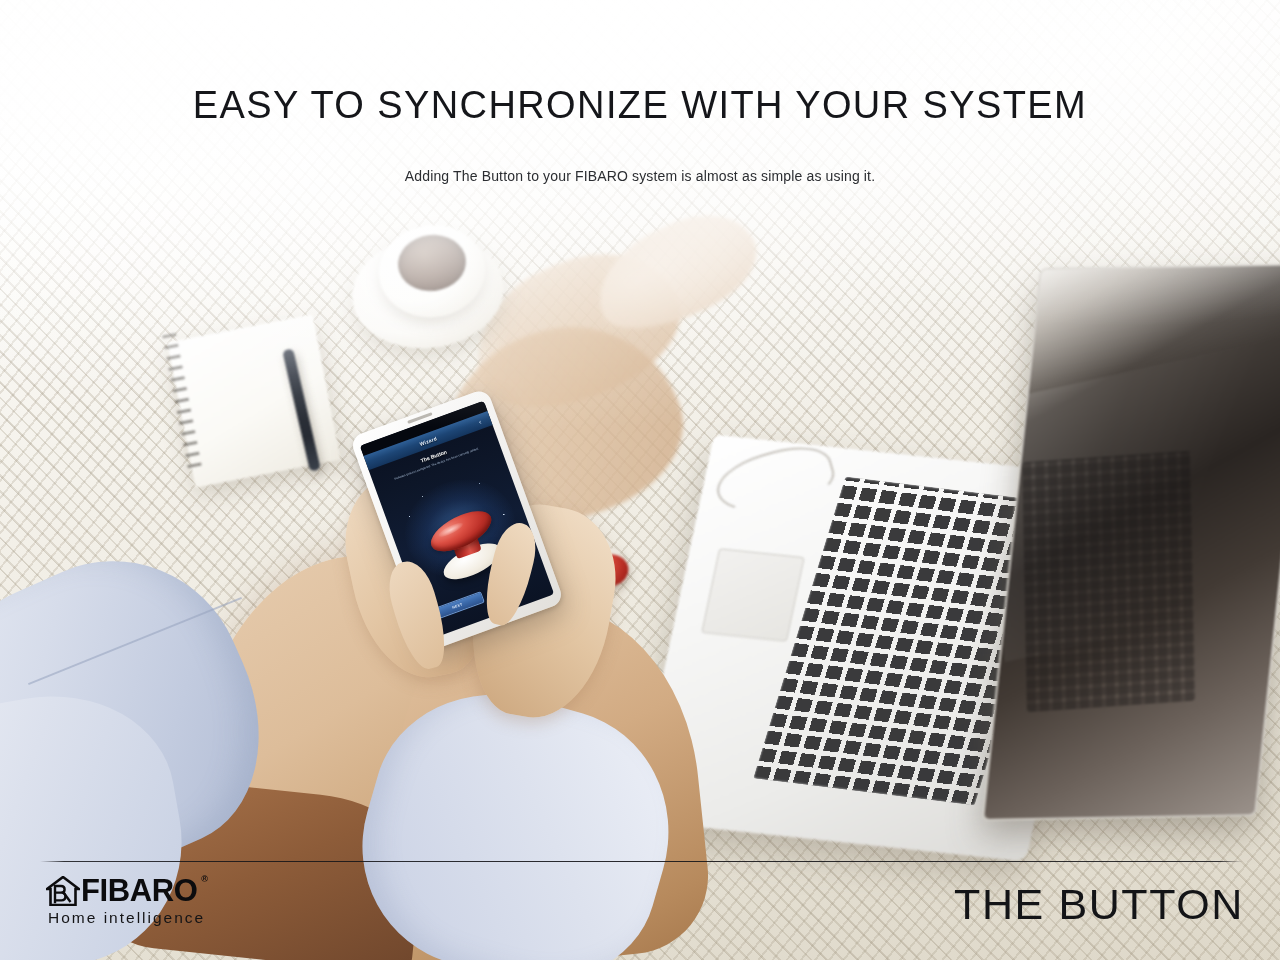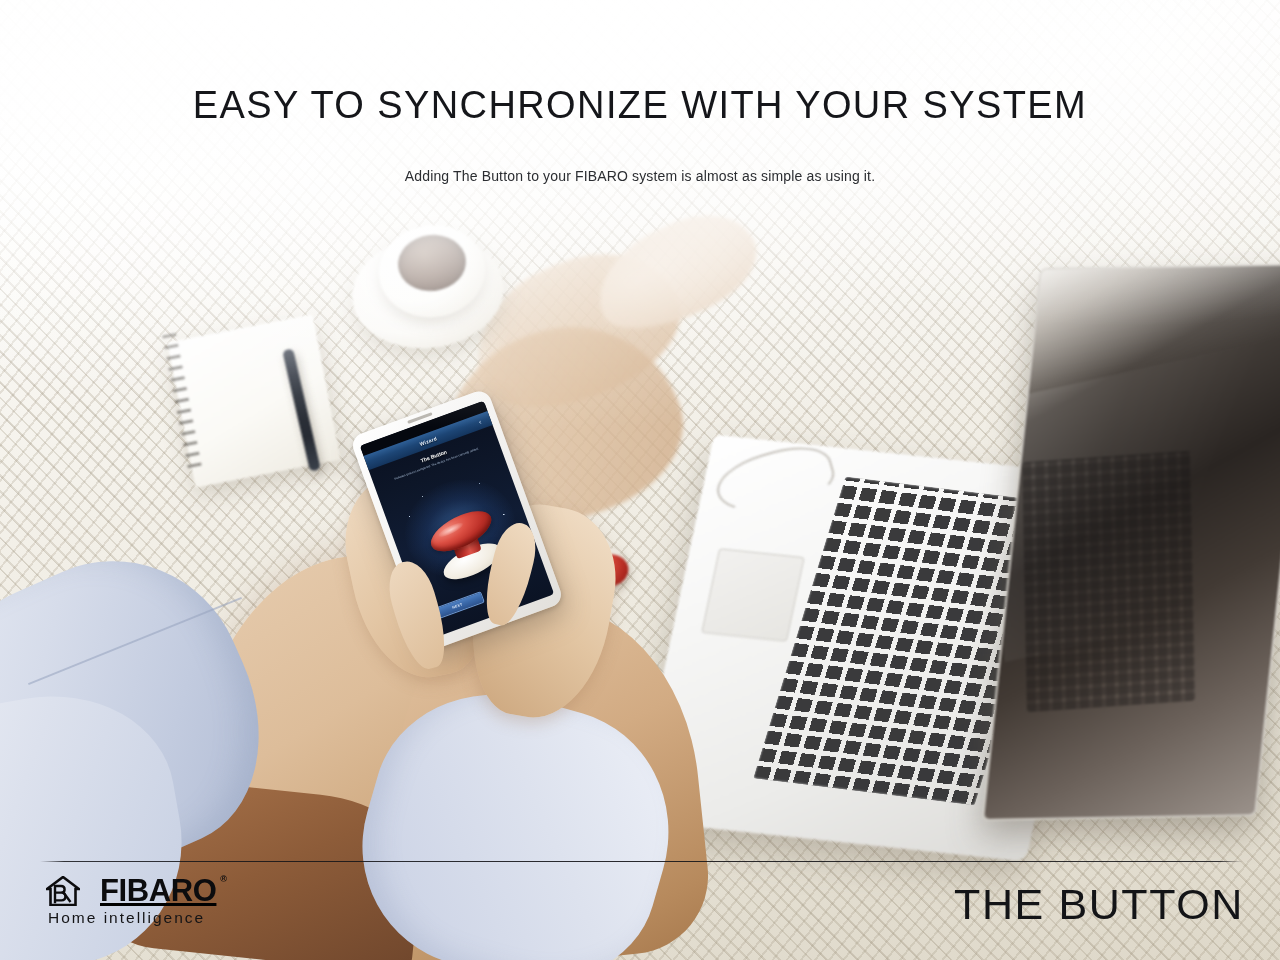--- a/index.html
+++ b/index.html
@@ -462,21 +462,21 @@
     position:absolute; left:40px; top:861px;
     width:1203px; height:1px;
     background:linear-gradient(90deg, rgba(20,20,24,0) 0%, rgba(20,20,24,.85) 2%, rgba(20,20,24,.9) 50%, rgba(20,20,24,.85) 98%, rgba(20,20,24,0) 100%);
   }
 
   
   .logo {
     position:absolute; left:46px; top:876px;
     display:flex; flex-direction:column; align-items:flex-start;
   }
-  .logo-row { display:flex; align-items:flex-end; gap:20px;text-decoration:underline; }
+  .logo-row { display:flex; align-items:flex-end; gap:1px; }
   .logo-mark {
     position:relative;
     width:34px; height:30px;
   }
   .logo-word {
     position:relative;
     font-size:31px; font-weight:bold; letter-spacing:-.4px;
     color:#0c0c0e; line-height:.92;
   }
   .logo-reg {

